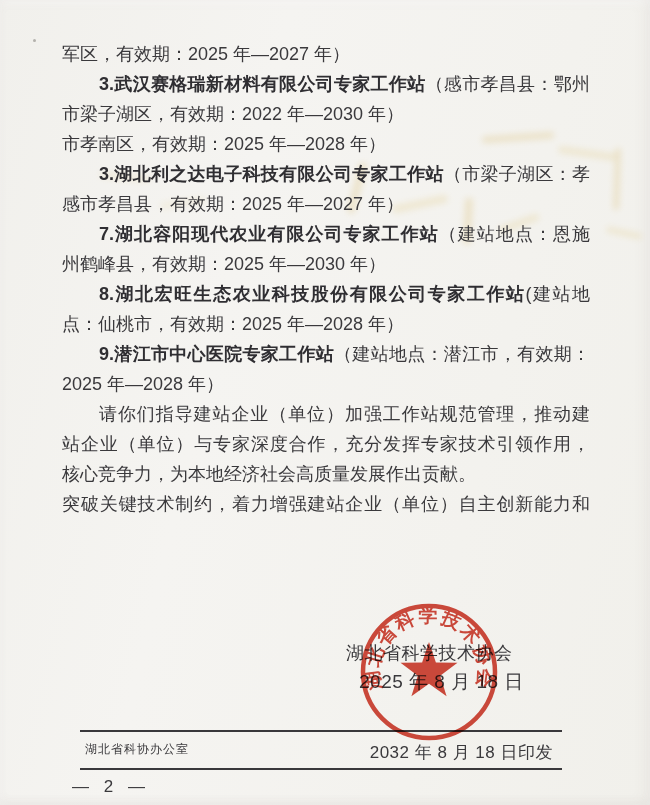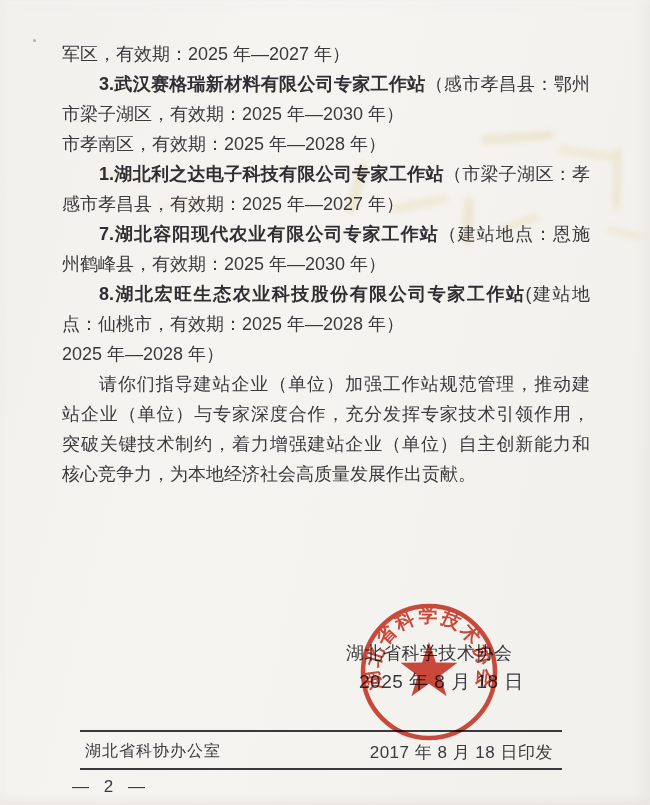--- a/index.html
+++ b/index.html
@@ -21,21 +21,21 @@
   .line.indent{padding-left:37px;}
   .line.full{text-align:justify;text-align-last:justify;text-justify:inter-character;}
   .bseg{font-weight:700;color:#2f2e32;}
 
   .signature-org{position:absolute;left:346px;top:641px;font-size:18px;letter-spacing:.5px;white-space:nowrap;}
   .signature-date{position:absolute;left:359px;top:669px;font-size:19px;letter-spacing:.5px;white-space:nowrap;}
 
   .rule{position:absolute;left:80px;width:482px;height:2px;background:#39383b;}
   .rule-top{top:730px;}
   .rule-bottom{top:768px;}
-  .footer-left{position:absolute;left:85px;top:741px;font-size:16px;letter-spacing:1px;white-space:nowrap;}
+  .footer-left{position:absolute;left:85px;top:741px;font-size:12px;letter-spacing:1px;white-space:nowrap;}
   .footer-right{position:absolute;right:97px;top:741px;font-size:17px;letter-spacing:.5px;white-space:nowrap;}
   .page-num{position:absolute;left:72px;top:777px;font-size:17px;letter-spacing:5px;white-space:nowrap;}
 
   .seal{position:absolute;left:358px;top:601px;width:142px;height:142px;mix-blend-mode:multiply;opacity:.9;pointer-events:none;}
 </style>
 </head>
 <body>
 
 <div class="page">
 
@@ -49,41 +49,42 @@
     <div class="g g2" style="left:100px;top:174px;width:50px;height:6px;transform:rotate(5deg);opacity:.7;"></div>
     <div class="g g2" style="left:160px;top:200px;width:46px;height:6px;transform:rotate(-8deg);opacity:.6;"></div>
     <div class="g" style="left:614px;top:148px;width:6px;height:62px;transform:rotate(2deg);"></div>
     <div class="g g2" style="left:606px;top:230px;width:36px;height:6px;transform:rotate(12deg);"></div>
   </div>
   <div class="speck"></div>
 
   <div class="doc-body">
     <div class="line"><span class="bseg"></span><span>军区，有效期：2025 年—2027 年）</span></div>
     <div class="line indent full"><span class="bseg">3.武汉赛格瑞新材料有限公司专家工作站</span><span>（感市孝昌县：鄂州</span></div>
-    <div class="line"><span class="bseg"></span><span>市梁子湖区，有效期：2025 年—2030 年）</span></div>
+    <div class="line"><span class="bseg"></span><span>市梁子湖区，有效期：2022 年—2030 年）</span></div>
     <div class="line"><span class="bseg"></span><span>市孝南区，有效期：2025 年—2028 年）</span></div>
-    <div class="line indent full"><span class="bseg">1.湖北利之达电子科技有限公司专家工作站</span><span>（市梁子湖区：孝</span></div>
+    <div class="line indent full"><span class="bseg">3.湖北利之达电子科技有限公司专家工作站</span><span>（市梁子湖区：孝</span></div>
     <div class="line"><span class="bseg"></span><span>感市孝昌县，有效期：2025 年—2027 年）</span></div>
     <div class="line indent full"><span class="bseg">7.湖北容阳现代农业有限公司专家工作站</span><span>（建站地点：恩施</span></div>
     <div class="line"><span class="bseg"></span><span>州鹤峰县，有效期：2025 年—2030 年）</span></div>
     <div class="line indent full"><span class="bseg">8.湖北宏旺生态农业科技股份有限公司专家工作站</span><span>(建站地</span></div>
     <div class="line"><span class="bseg"></span><span>点：仙桃市，有效期：2025 年—2028 年）</span></div>
+    <div class="line indent full"><span class="bseg">9.潜江市中心医院专家工作站</span><span>（建站地点：潜江市，有效期：</span></div>
     <div class="line"><span class="bseg"></span><span>2025 年—2028 年）</span></div>
     <div class="line indent full"><span class="bseg"></span><span>请你们指导建站企业（单位）加强工作站规范管理，推动建</span></div>
     <div class="line full"><span class="bseg"></span><span>站企业（单位）与专家深度合作，充分发挥专家技术引领作用，</span></div>
+    <div class="line"><span class="bseg"></span><span>核心竞争力，为本地经济社会高质量发展作出贡献。</span></div>
     <div class="line full"><span class="bseg"></span><span>突破关键技术制约，着力增强建站企业（单位）自主创新能力和</span></div>
-    <div class="line"><span class="bseg"></span><span>核心竞争力，为本地经济社会高质量发展作出贡献。</span></div>
   </div>
 
   <div class="signature-org">湖北省科学技术协会</div>
   <div class="signature-date">2025 年 8 月 18 日</div>
 
   <div class="rule rule-top"></div>
   <div class="footer-left">湖北省科协办公室</div>
-  <div class="footer-right">2017 年 8 月 18 日印发</div>
+  <div class="footer-right">2032 年 8 月 18 日印发</div>
   <div class="rule rule-bottom"></div>
 
   <div class="page-num">— 2 —</div>
 
   <svg class="seal" viewBox="0 0 142 142" aria-hidden="true">
     <circle cx="71" cy="71" r="66" fill="none" stroke="#ce3829" stroke-width="4.5"></circle>
     <polygon fill="#ce3829" points="71,41 77.9,61.5 99.5,61.7 82.2,74.7 88.6,95.3 71,82.8 53.4,95.3 59.8,74.7 42.5,61.7 64.1,61.5"></polygon>
     <path id="sealArc" d="M 24.0 88.1 A 50 50 0 1 1 118.0 88.1" fill="none"></path>
     <text font-size="19" font-weight="bold" fill="#ce3829" letter-spacing="2.2">
       <textPath href="#sealArc" startOffset="50%" text-anchor="middle">湖北省科学技术协会</textPath>

